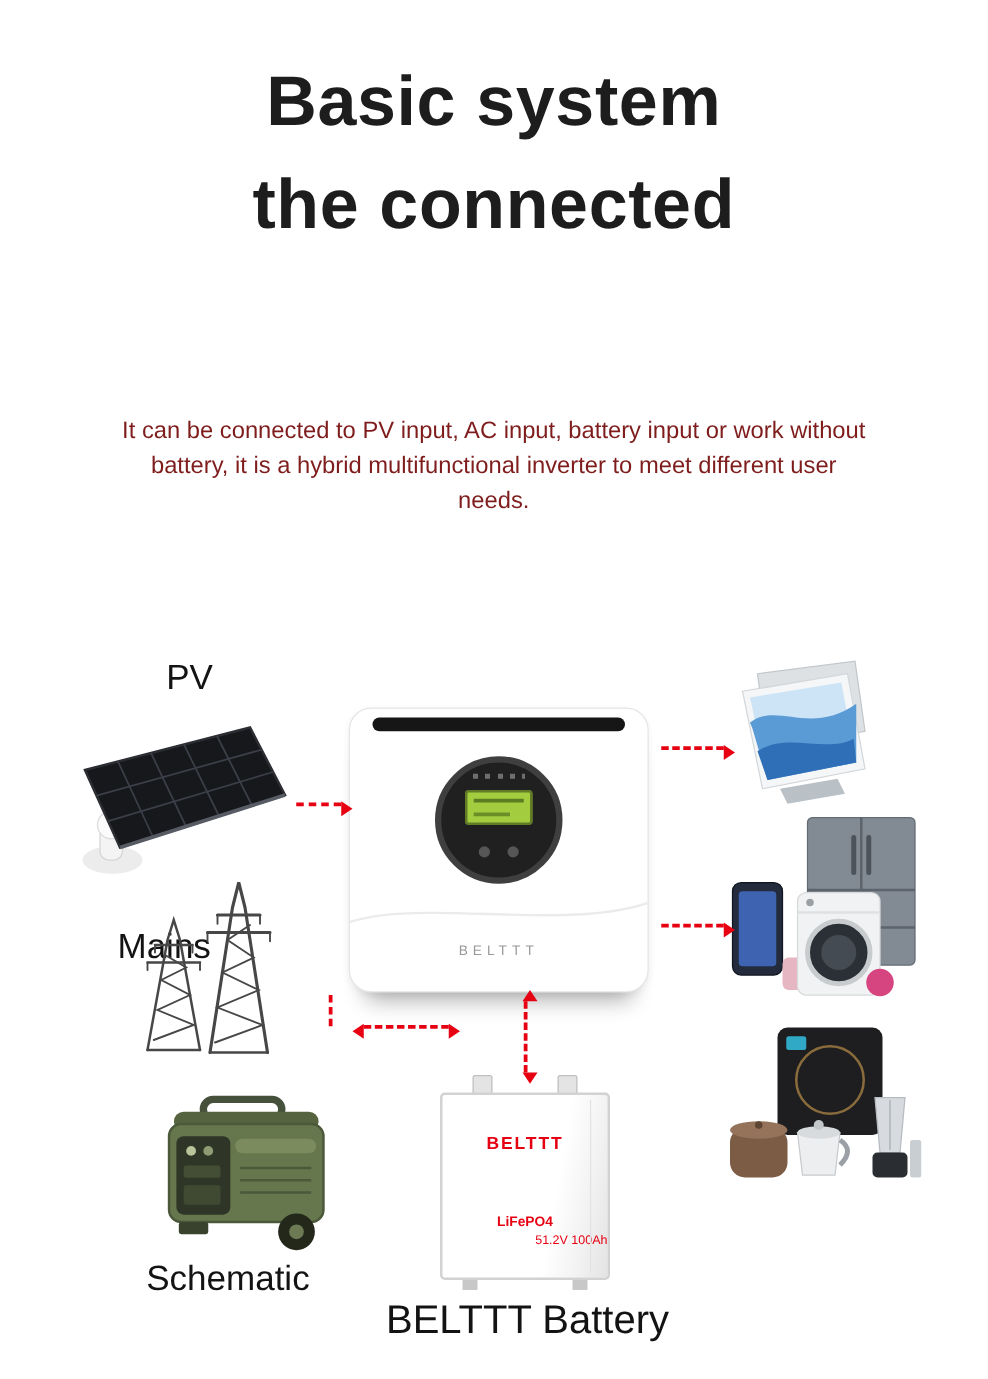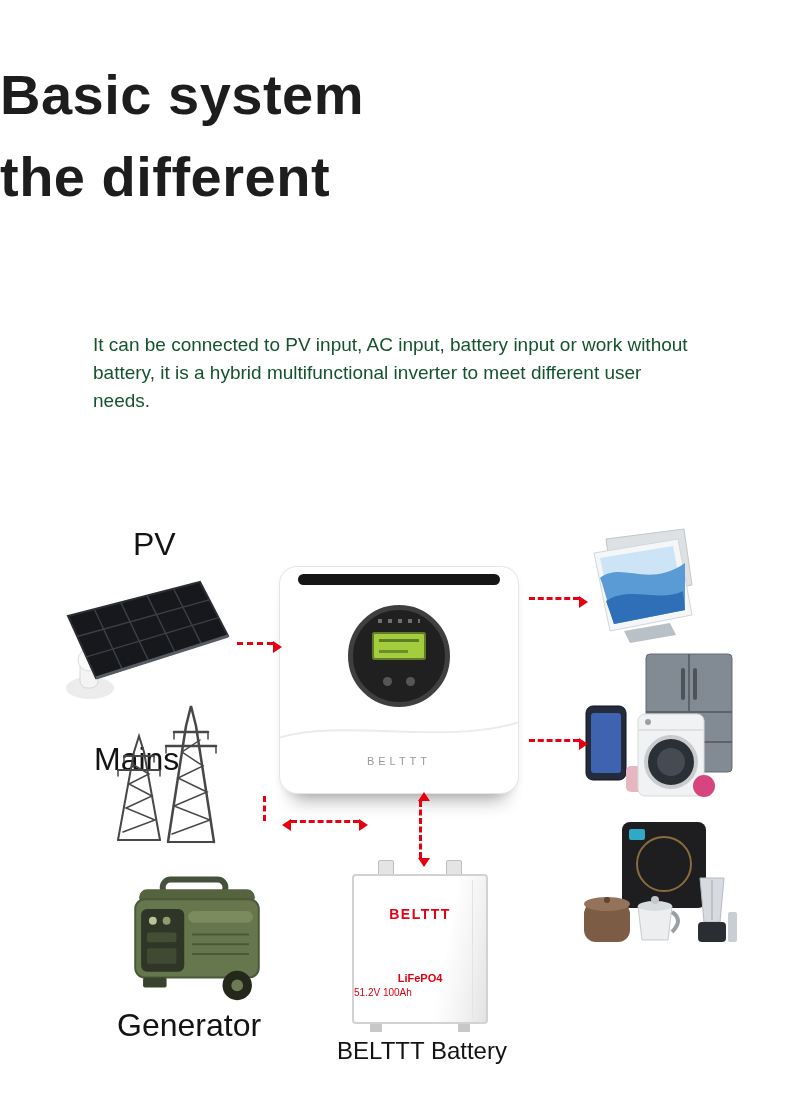--- a/index.html
+++ b/index.html
@@ -4,33 +4,33 @@
 <style>
   :root{
     --badge-bg:#3ec9f0;
     --arrow-red:#e60012;
     --title-color:#1d1d1d;
   }
   *{margin:0;padding:0;box-sizing:border-box;}
   body{background:#fff;font-family:"Liberation Sans",sans-serif;}
   .canvas{position:relative;width:790px;height:1103px;background:#fff;overflow:hidden;}
 
-  .title{position:absolute;top:54px;left:0;width:100%;text-align:left;
+  .title{position:absolute;top:40px;left:0;width:100%;text-align:center;
          font-size:56px;font-weight:700;color:var(--title-color);line-height:82px;letter-spacing:.5px;}
   .desc{position:absolute;top:331px;left:50%;transform:translateX(-50%);
-        width:604px;font-size:19px;line-height:28px;color:#14532d;}
+        width:604px;text-align:center;font-size:19px;line-height:28px;color:#7f1d1d;}
   .badge{position:absolute;top:466px;left:50%;transform:translateX(-50%);
          background:var(--badge-bg);color:#000;font-size:30px;font-weight:700;
          padding:8px 34px;white-space:nowrap;}
 
-  .lbl{position:absolute;font-size:32px;color:#131313;}
+  .lbl{position:absolute;font-size:28px;color:#131313;}
   .lbl-pv{left:133px;top:526px;}
   .lbl-mains{left:57px;top:741px;margin-left:37px;}
   .lbl-generator{left:117px;top:1007px;}
-  .lbl-battery{left:422px;top:1037px;transform:translateX(-50%);font-size:24px;white-space:nowrap;}
+  .lbl-battery{left:422px;top:1037px;transform:translateX(-50%);font-size:32px;white-space:nowrap;}
 
   .img{position:absolute;}
   .img svg{width:100%;height:100%;display:block;}
   .solar{left:50px;top:574px;width:185px;height:130px;}
   .towers{left:112px;top:690px;width:125px;height:155px;}
   .generator{left:126px;top:856px;width:142px;height:152px;}
   .tablet{left:582px;top:523px;width:120px;height:124px;}
   .appliances{left:582px;top:650px;width:156px;height:152px;}
   .kitchen{left:582px;top:820px;width:156px;height:136px;}
 
@@ -58,21 +58,21 @@
   .battery{left:352px;top:860px;width:136px;height:172px;position:absolute;}
   .bat-term{position:absolute;top:0;width:16px;height:16px;background:#e4e4e4;border:1px solid #bfbfbf;border-radius:2px;}
   .bat-term.t-l{left:26px;}.bat-term.t-r{right:26px;}
   .bat-box{position:absolute;top:14px;left:0;right:0;bottom:8px;
            background:linear-gradient(100deg,#ffffff 66%,#f2f2f2 84%,#e3e3e3);
            border:2px solid #d2d2d2;border-radius:4px;}
   .bat-box::after{content:"";position:absolute;top:4px;bottom:4px;right:13px;border-left:1px solid #e3e3e3;}
   .bat-brand{position:absolute;top:30px;width:100%;text-align:center;color:var(--arrow-red);
              font-weight:700;font-size:14px;letter-spacing:1.5px;}
   .bat-chem{position:absolute;top:96px;width:100%;text-align:center;color:var(--arrow-red);font-size:11px;font-weight:700;}
-  .bat-spec{position:absolute;top:111px;width:100%;text-align:left;color:var(--arrow-red);font-size:10px;}
+  .bat-spec{position:absolute;top:111px;width:100%;text-align:right;color:var(--arrow-red);font-size:10px;}
   .bat-foot{position:absolute;bottom:0;width:12px;height:8px;background:#c8c8c8;}
   .bat-foot.f-l{left:18px;}.bat-foot.f-r{right:18px;}
 
   
   .arrow-h{position:absolute;height:0;border-top:3px dashed var(--arrow-red);}
   .arrow-v{position:absolute;width:0;border-left:3px dashed var(--arrow-red);}
   .head{position:absolute;width:0;height:0;}
   .head-r{right:-9px;top:-4.5px;border-top:6px solid transparent;border-bottom:6px solid transparent;border-left:9px solid var(--arrow-red);}
   .head-l{left:-9px;top:-4.5px;border-top:6px solid transparent;border-bottom:6px solid transparent;border-right:9px solid var(--arrow-red);}
   .head-u{top:-9px;left:-4.5px;border-left:6px solid transparent;border-right:6px solid transparent;border-bottom:9px solid var(--arrow-red);}
@@ -84,27 +84,27 @@
   .conn-mains{left:263px;top:796px;height:25px;}
   .a-batt{left:419px;top:801px;height:57px;}
 </style>
 </head>
 <body>
 
 <div class="canvas">
 
   <div class="title">
     <div>Basic system</div>
-    <div>the different</div>
+    <div>the connected</div>
   </div>
   <p class="desc">It can be connected to PV input, AC input, battery input or work without battery, it is a hybrid multifunctional inverter to meet different user needs.</p>
 
   <div class="lbl lbl-pv">PV</div>
   <div class="lbl lbl-mains">Mains</div>
-  <div class="lbl lbl-generator">Generator</div>
+  <div class="lbl lbl-generator">Schematic</div>
   <div class="lbl lbl-battery">BELTTT Battery</div>
 
   <div class="img solar">
     <svg viewBox="0 0 185 130">
       <ellipse cx="40" cy="114" rx="24" ry="11" fill="#ececec"></ellipse>
       <rect x="30" y="86" width="18" height="28" rx="7" fill="#f4f4f4" stroke="#d6d6d6"></rect>
       <circle cx="39" cy="86" r="11" fill="#fbfbfb" stroke="#dcdcdc"></circle>
       <polygon points="18,42 150,8 178,62 46,104" fill="#17181c" stroke="#2b2d33" stroke-width="2"></polygon>
       <g stroke="#3b3f48" stroke-width="1.4">
         <line x1="44.4" y1="35.2" x2="72.4" y2="95.6"></line>

